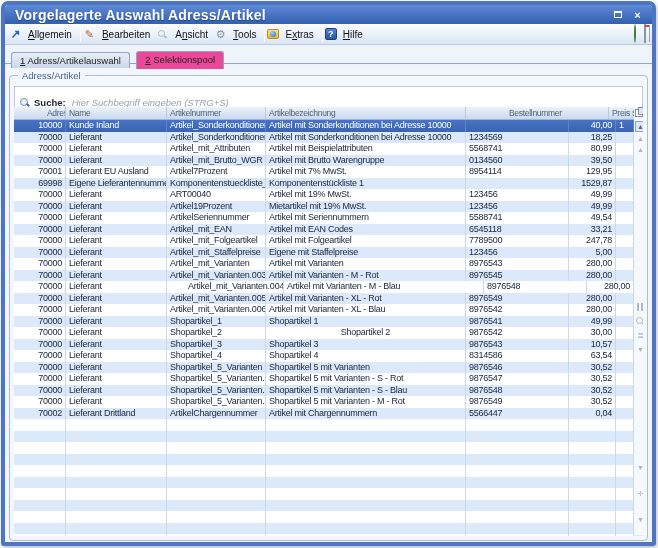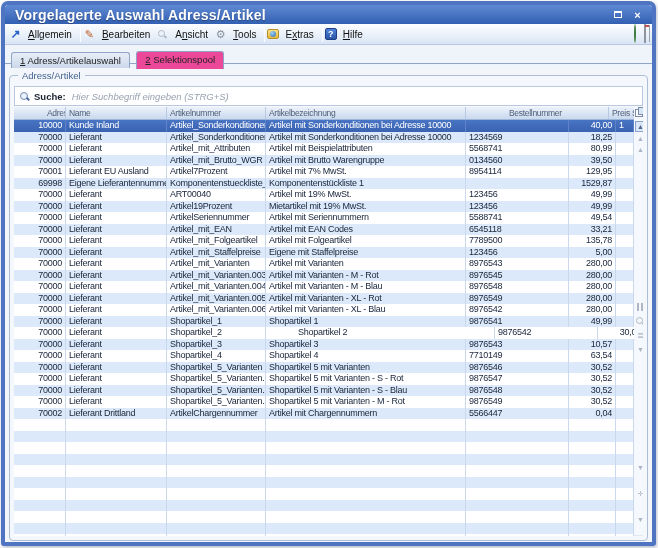--- a/index.html
+++ b/index.html
@@ -43,21 +43,21 @@
     border:1px solid #8FA4C6;border-bottom:none;border-radius:3px 3px 0 0;margin-right:2px;
     background:linear-gradient(#E8EEF7,#CBD8EB);color:#222;top:1px;}
   .tab.active{background:#ec4899;font-weight:normal;top:0;padding-bottom:4px;}
   
   .panel{position:absolute;left:0;right:0;top:63px;bottom:0;background:#F2F6FB;padding:2px 4px 6px 4px;}
   .groupbox{position:relative;height:100%;border:1px solid #AEBDD6;border-radius:4px;
     margin-top:5px;padding:10px 3px 3px 3px;background:#F4F8FC;}
   .grouplabel{position:absolute;top:-6px;left:8px;background:#F2F6FB;padding:0 4px;
     font-size:9.5px;color:var(--groupbox-label,#44618F);}
   
-  .searchrow{height:20px;border:1px solid #B9C8E0;background:#fff;display:flex;align-items:center;
+  .searchrow{height:32px;border:1px solid #B9C8E0;background:#fff;display:flex;align-items:center;
     padding:0 4px;margin:0 1px 2px 1px;}
   .mag{position:relative;width:11px;height:11px;margin-right:4px;}
   .mag:before{content:"";position:absolute;left:1px;top:1px;width:6px;height:6px;border:1.5px solid #6F8BB5;
     border-radius:50%;background:#EAF1FA;}
   .mag:after{content:"";position:absolute;left:7px;top:7px;width:4px;height:1.8px;background:#4A69A2;
     transform:rotate(45deg);border-radius:1px;}
   .searchlabel{font-size:9.5px;font-weight:bold;color:#1A2330;margin-right:6px;}
   .searchph{font-size:9.5px;font-style:italic;color:#98A2B0;}
   
   .grid{position:absolute;left:4px;right:4px;top:31px;bottom:4px;display:flex;overflow:hidden;background:#fff;}
@@ -259,21 +259,21 @@
                   <div class="cell" style="width: 103px; text-align: left;">6545118</div>
                   <div class="cell" style="width: 47px; text-align: right;">33,21</div>
                   <div class="cell" style="width: 18px; text-align: left;"></div>
                 </div>
                 <div class="row">
                   <div class="cell" style="width: 52px; text-align: right;">70000</div>
                   <div class="cell" style="width: 101px; text-align: left;">Lieferant</div>
                   <div class="cell" style="width: 99px; text-align: left;">Artikel_mit_Folgeartikel</div>
                   <div class="cell" style="width: 200px; text-align: left;">Artikel mit Folgeartikel</div>
                   <div class="cell" style="width: 103px; text-align: left;">7789500</div>
-                  <div class="cell" style="width: 47px; text-align: right;">135,78</div>
+                  <div class="cell" style="width: 47px; text-align: right;">247,78</div>
                   <div class="cell" style="width: 18px; text-align: left;"></div>
                 </div>
                 <div class="row alt">
                   <div class="cell" style="width: 52px; text-align: right;">70000</div>
                   <div class="cell" style="width: 101px; text-align: left;">Lieferant</div>
                   <div class="cell" style="width: 99px; text-align: left;">Artikel_mit_Staffelpreise</div>
                   <div class="cell" style="width: 200px; text-align: left;">Eigene mit Staffelpreise</div>
                   <div class="cell" style="width: 103px; text-align: left;">123456</div>
                   <div class="cell" style="width: 47px; text-align: right;">5,00</div>
                   <div class="cell" style="width: 18px; text-align: left;"></div>
@@ -292,21 +292,21 @@
                   <div class="cell" style="width: 101px; text-align: left;">Lieferant</div>
                   <div class="cell" style="width: 99px; text-align: left;">Artikel_mit_Varianten.003</div>
                   <div class="cell" style="width: 200px; text-align: left;">Artikel mit Varianten - M - Rot</div>
                   <div class="cell" style="width: 103px; text-align: left;">8976545</div>
                   <div class="cell" style="width: 47px; text-align: right;">280,00</div>
                   <div class="cell" style="width: 18px; text-align: left;"></div>
                 </div>
                 <div class="row">
                   <div class="cell" style="width: 52px; text-align: right;">70000</div>
                   <div class="cell" style="width: 101px; text-align: left;">Lieferant</div>
-                  <div class="cell" style="width: 99px; text-align: left;">Artikel_mit_Varianten.004</div>
+                  <div class="cell" style="width: 99px; text-align: left; margin-left: 18px;">Artikel_mit_Varianten.004</div>
                   <div class="cell" style="width: 200px; text-align: left;">Artikel mit Varianten - M - Blau</div>
                   <div class="cell" style="width: 103px; text-align: left;">8976548</div>
                   <div class="cell" style="width: 47px; text-align: right;">280,00</div>
                   <div class="cell" style="width: 18px; text-align: left;"></div>
                 </div>
                 <div class="row alt">
                   <div class="cell" style="width: 52px; text-align: right;">70000</div>
                   <div class="cell" style="width: 101px; text-align: left;">Lieferant</div>
                   <div class="cell" style="width: 99px; text-align: left;">Artikel_mit_Varianten.005</div>
                   <div class="cell" style="width: 200px; text-align: left;">Artikel mit Varianten - XL - Rot</div>
@@ -329,40 +329,40 @@
                   <div class="cell" style="width: 99px; text-align: left;">Shopartikel_1</div>
                   <div class="cell" style="width: 200px; text-align: left;">Shopartikel 1</div>
                   <div class="cell" style="width: 103px; text-align: left;">9876541</div>
                   <div class="cell" style="width: 47px; text-align: right;">49,99</div>
                   <div class="cell" style="width: 18px; text-align: left;"></div>
                 </div>
                 <div class="row">
                   <div class="cell" style="width: 52px; text-align: right;">70000</div>
                   <div class="cell" style="width: 101px; text-align: left;">Lieferant</div>
                   <div class="cell" style="width: 99px; text-align: left;">Shopartikel_2</div>
-                  <div class="cell" style="width: 200px; text-align: left; margin-left: 29px;">Shopartikel 2</div>
+                  <div class="cell" style="width: 200px; text-align: center;">Shopartikel 2</div>
                   <div class="cell" style="width: 103px; text-align: left;">9876542</div>
                   <div class="cell" style="width: 47px; text-align: right;">30,00</div>
                   <div class="cell" style="width: 18px; text-align: left;"></div>
                 </div>
                 <div class="row alt">
                   <div class="cell" style="width: 52px; text-align: right;">70000</div>
                   <div class="cell" style="width: 101px; text-align: left;">Lieferant</div>
                   <div class="cell" style="width: 99px; text-align: left;">Shopartikel_3</div>
                   <div class="cell" style="width: 200px; text-align: left;">Shopartikel 3</div>
                   <div class="cell" style="width: 103px; text-align: left;">9876543</div>
                   <div class="cell" style="width: 47px; text-align: right;">10,57</div>
                   <div class="cell" style="width: 18px; text-align: left;"></div>
                 </div>
                 <div class="row">
                   <div class="cell" style="width: 52px; text-align: right;">70000</div>
                   <div class="cell" style="width: 101px; text-align: left;">Lieferant</div>
                   <div class="cell" style="width: 99px; text-align: left;">Shopartikel_4</div>
                   <div class="cell" style="width: 200px; text-align: left;">Shopartikel 4</div>
-                  <div class="cell" style="width: 103px; text-align: left;">7710149</div>
+                  <div class="cell" style="width: 103px; text-align: left;">8314586</div>
                   <div class="cell" style="width: 47px; text-align: right;">63,54</div>
                   <div class="cell" style="width: 18px; text-align: left;"></div>
                 </div>
                 <div class="row alt">
                   <div class="cell" style="width: 52px; text-align: right;">70000</div>
                   <div class="cell" style="width: 101px; text-align: left;">Lieferant</div>
                   <div class="cell" style="width: 99px; text-align: left;">Shopartikel_5_Varianten</div>
                   <div class="cell" style="width: 200px; text-align: left;">Shopartikel 5 mit Varianten</div>
                   <div class="cell" style="width: 103px; text-align: left;">9876546</div>
                   <div class="cell" style="width: 47px; text-align: right;">30,52</div>

